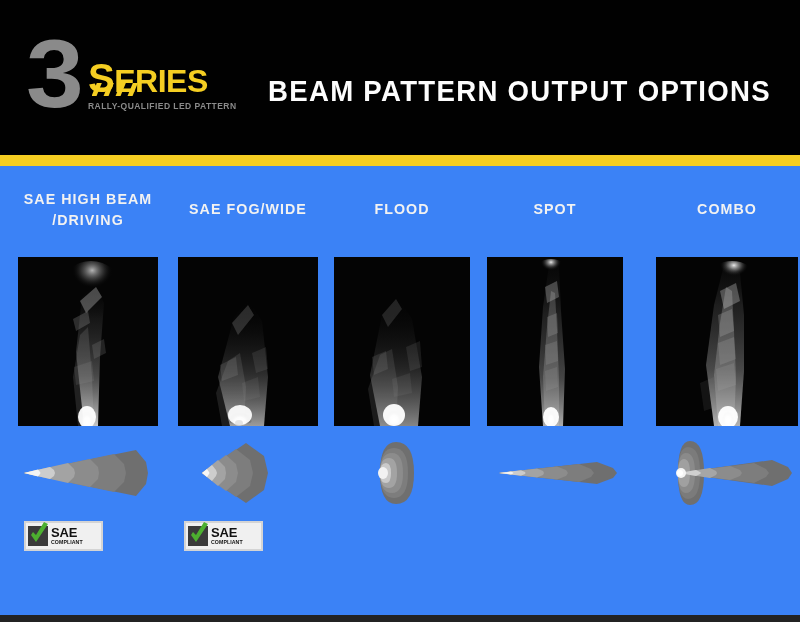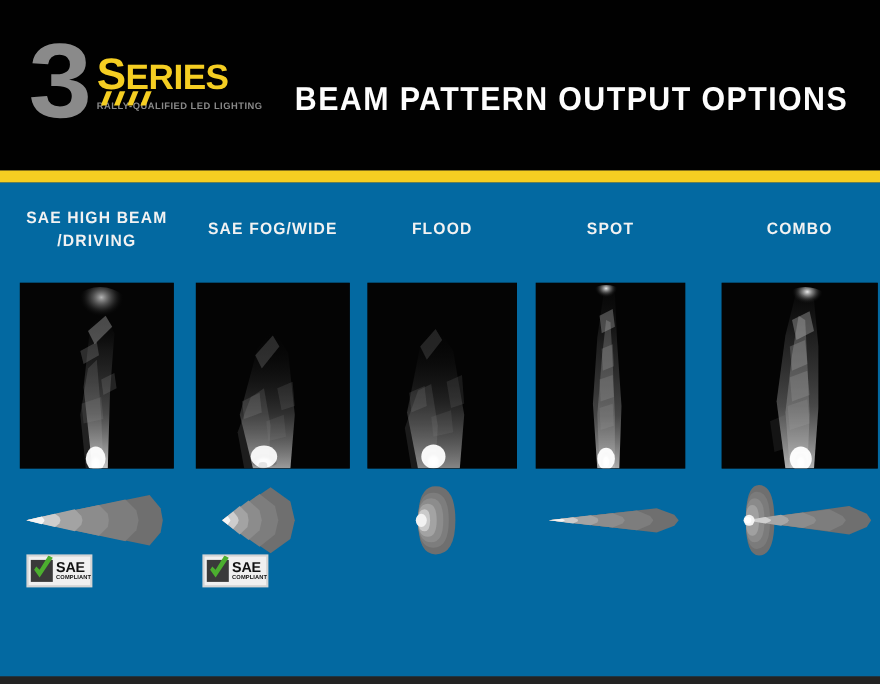--- a/index.html
+++ b/index.html
@@ -64,21 +64,21 @@
     font-size: 32px;
     letter-spacing: -0.5px;
     transform: scaleX(1.0);
     transform-origin: left center;
   }
   #logo-stage .cap { font-size: 40px; }
   #logo-series {
     color: #f5ce22;
     font-size: 32px;
     letter-spacing: -0.5px;
-    margin-top: 3px;
+    margin-top: 13px;
   }
   #logo-series .cap { font-size: 40px; }
   #logo-tag {
     margin-top: 4px;
     color: #8a8a8a;
     font-size: 8.5px;
     font-weight: bold;
     letter-spacing: 0.45px;
     font-family: "Liberation Sans", sans-serif;
     white-space: nowrap;
@@ -122,21 +122,21 @@
     height: 11px;
     background: #f5ce22;
   }
 
   
   #content {
     position: absolute;
     left: 0; top: 166px;
     width: 800px;
     height: 449px;
-    background: #0369a1;
+    background: #3b82f6;
   }
   #bottom-edge {
     position: absolute;
     left: 0; top: 615px;
     width: 800px;
     height: 7px;
     background: #232323;
   }
 
   .col {
@@ -178,22 +178,22 @@
     top: 272px;
     left: 0;
     width: 100%;
     height: 70px;
   }
   .beamwrap svg { display: block; width: 100%; height: 100%; }
 
   
   .sae-badge {
     position: absolute;
-    top: 338px;
-    width: 60px;
+    top: 355px;
+    width: 79px;
     height: 30px;
     background: #d4d4d4;
     padding: 2px;
     box-sizing: border-box;
   }
   .sae-inner {
     width: 100%;
     height: 100%;
     background: #f0f0f0;
     display: flex;
@@ -235,21 +235,21 @@
 <body>
 
 <div id="page">
 
   <div id="header">
 
     <div id="logo">
       <div id="logo-3">3</div>
       <div id="logo-words">
         <div class="logo-word" id="logo-series"><span class="cap">S</span>ERIES</div>
-        <div id="logo-tag">RALLY-QUALIFIED LED LIGHTING</div>
+        <div id="logo-tag">RALLY-QUALIFIED LED PATTERN</div>
       </div>
       <div id="logo-slashes">
         <div class="slash" style="left:2px"></div>
         <div class="slash" style="left:14px"></div>
         <div class="slash" style="left:26px"></div>
         <div class="slash" style="left:38px"></div>
       </div>
     </div>
 
     <div id="title">BEAM PATTERN OUTPUT OPTIONS</div>

